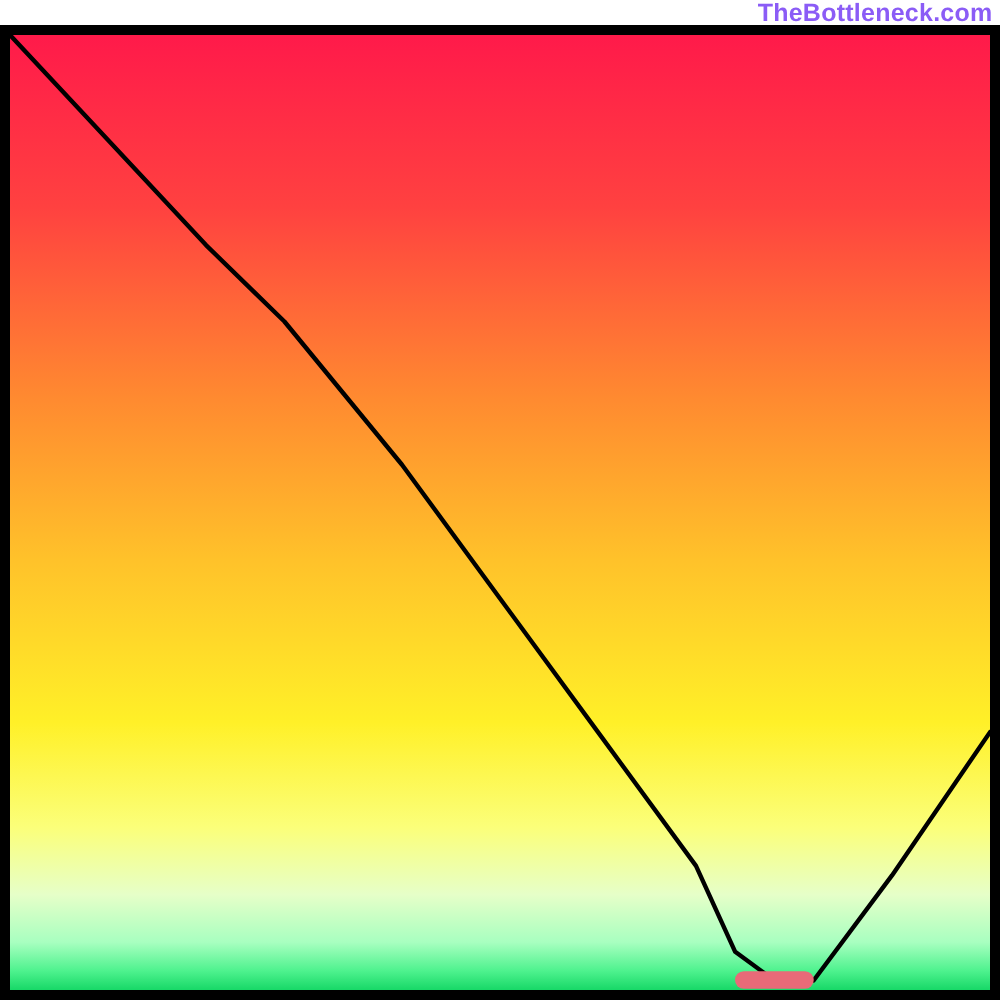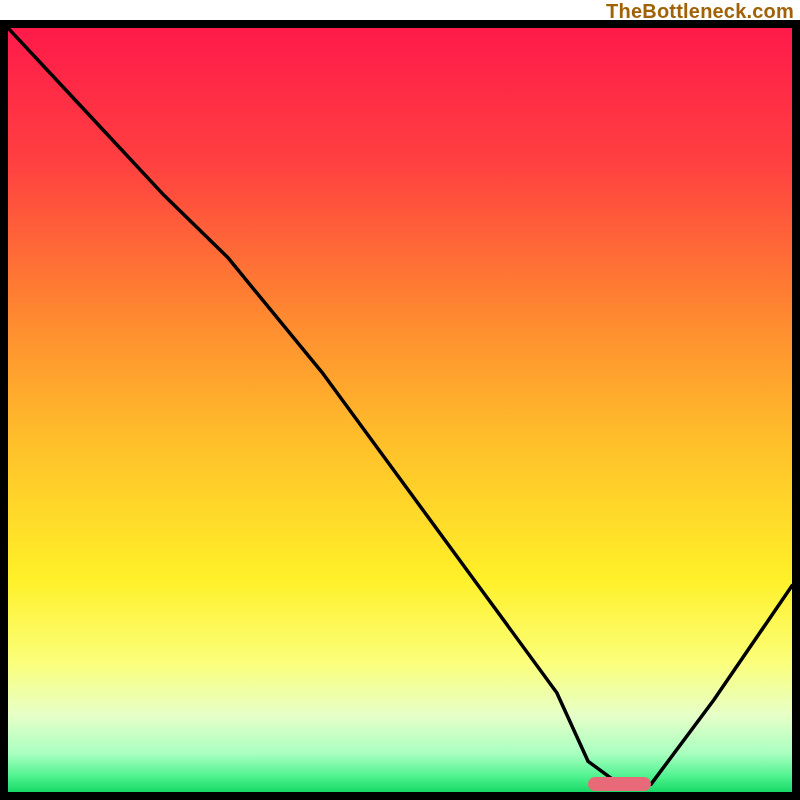--- a/index.html
+++ b/index.html
@@ -28,21 +28,21 @@
   .curve {
     position: absolute;
     inset: 0;
   }
   .watermark {
     position: absolute;
     top: 0;
     right: 6px;
     font-size: 20px;
     font-weight: 600;
-    color: #a16207;
+    color: #8b5cf6;
     letter-spacing: 0.2px;
     text-align: right;
   }
   .marker {
     position: absolute;
     background: #e86a78;
     border-radius: 999px;
   }
 </style>
 </head>

